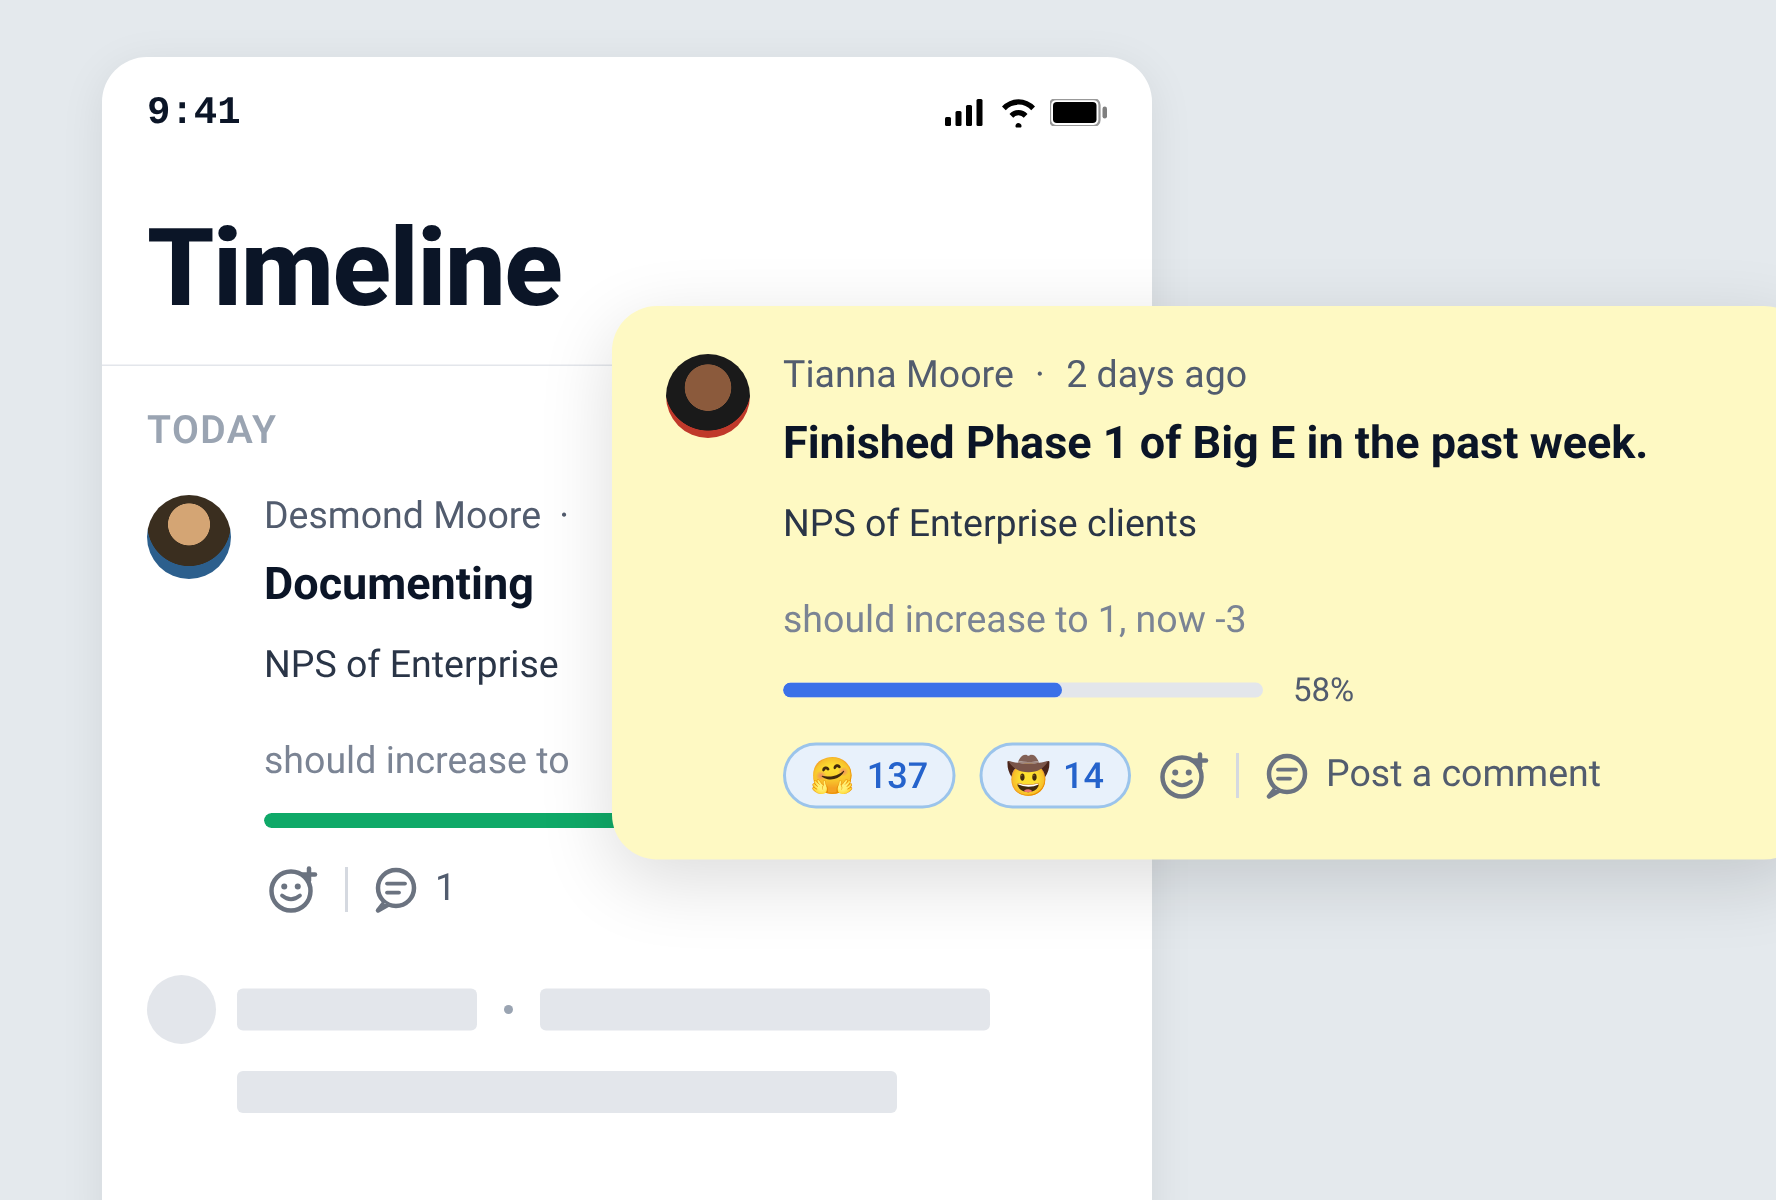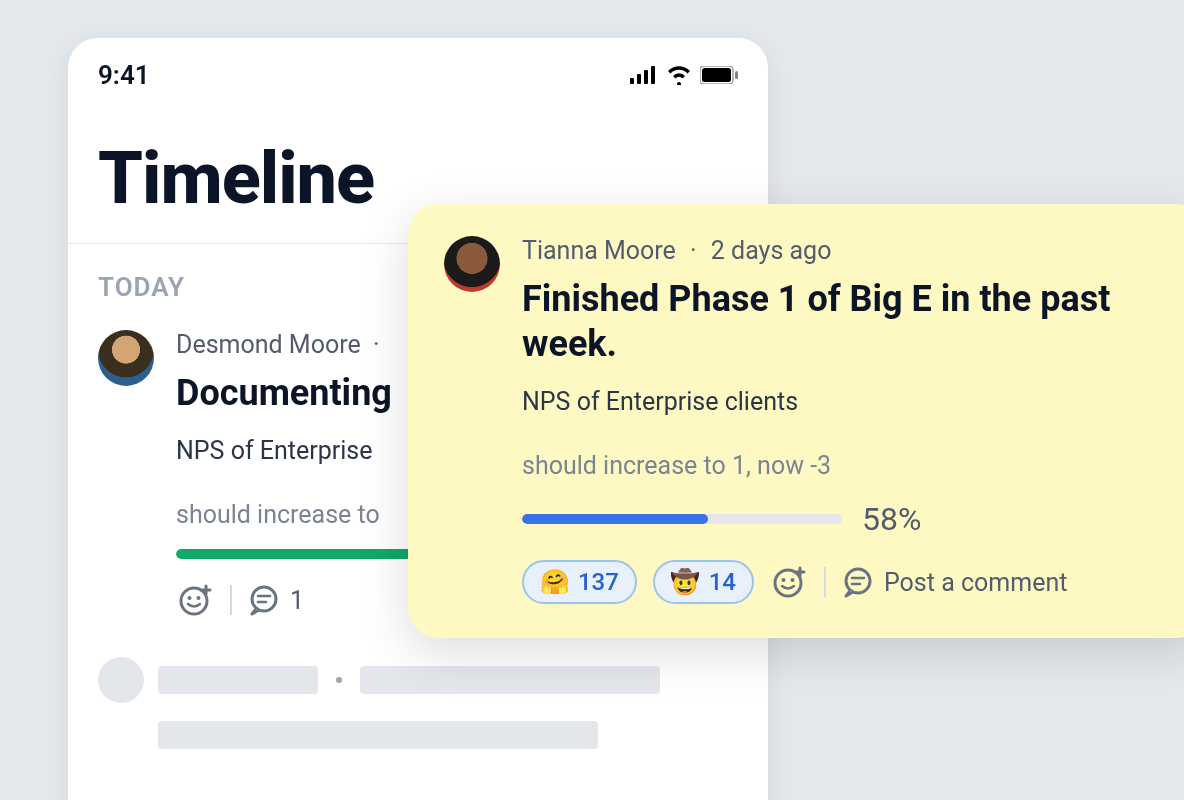--- a/index.html
+++ b/index.html
@@ -20,20 +20,21 @@
       background: #fff;
       border-radius: 30px;
       box-shadow: 0 6px 30px rgba(0,0,0,0.08);
       overflow: hidden;
     }
     .status-bar {
       display: flex;
       justify-content: space-between;
       align-items: center;
       padding: 22px 30px 10px 30px;
+      font-family: Liberation Mono, monospace;
     }
     .status-time {
       font-size: 26px;
       font-weight: 600;
       color: #0B1527;
     }
     .status-icons {
       display: flex;
       gap: 8px;
       align-items: center;
@@ -76,21 +77,21 @@
     .avatar-tianna {
       background: radial-gradient(circle at 50% 40%, #8B5A3C 0%, #8B5A3C 35%, #1A1A1A 36%, #1A1A1A 65%, #C0392B 66%);
     }
     .post-body { flex: 1; }
     .post-meta {
       font-size: 25px;
       color: #525C6E;
       margin-bottom: 12px;
     }
     .post-title {
-      font-size: 36px;
+      font-size: 30px;
       font-weight: 700;
       color: #0B1527;
       margin-bottom: 20px;
       line-height: 1.25;
     }
     .kr-line1 {
       font-size: 25px;
       color: #2A3547;
       margin-bottom: 4px;
     }
@@ -115,21 +116,21 @@
       flex-shrink: 0;
     }
     .progress-track.green { width: 280px; }
     .progress-fill {
       height: 100%;
       border-radius: 10px;
     }
     .progress-fill.green { background: #0FA968; width: 100%; }
     .progress-fill.blue { background: #3B71E8; width: 58%; }
     .percent {
-      font-size: 32px;
+      font-size: 22px;
       color: #525C6E;
     }
     .badge {
       background: #1365E1;
       color: #fff;
       font-size: 26px;
       font-weight: 600;
       padding: 8px 22px;
       border-radius: 22px;
     }

